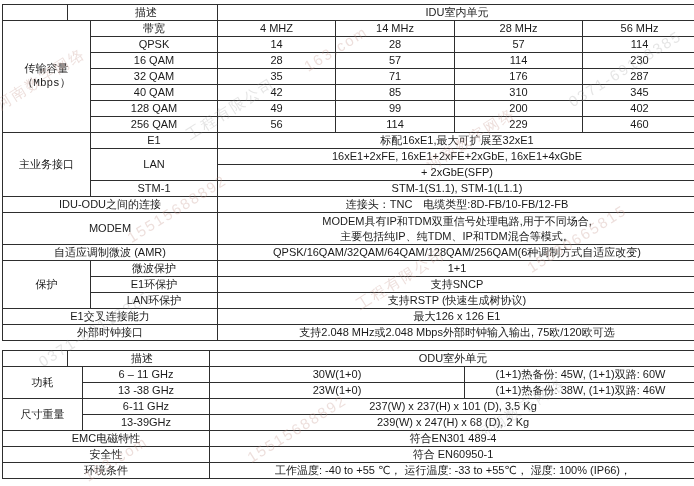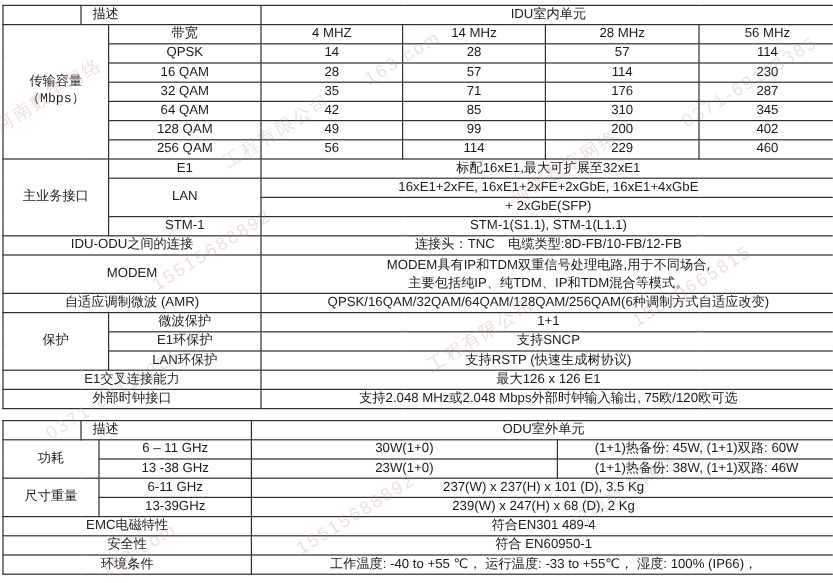--- a/index.html
+++ b/index.html
@@ -16,21 +16,21 @@
   #idu-table{top:4px;}
   #odu-table{top:350px;}
   .spec-table td{
     border:1px solid #2e2e2e;
     font-size:11px;line-height:1.25;
     text-align:center;vertical-align:middle;
     padding:0 2px;overflow:hidden;white-space:nowrap;
   }
   .spec-table tr{height:16px;}
   tr.tall{height:32px;}
-  td.al{text-align:left;padding-left:9px;}
+  td.al{text-align:center;padding-left:9px;}
   td.wrap{white-space:normal;font-family:Liberation Mono, monospace;}
   .two-line div{line-height:1.35;}
   
   #watermark-layer{
     position:absolute;left:0;top:0;width:694px;height:486px;
     pointer-events:none;z-index:5;overflow:hidden;
   }
   #watermark-layer span{
     position:absolute;
     transform:rotate(-32deg);
@@ -84,21 +84,21 @@
     <td>230</td>
   </tr>
   <tr>
     <td>32 QAM</td>
     <td>35</td>
     <td>71</td>
     <td>176</td>
     <td>287</td>
   </tr>
   <tr>
-    <td>64 QAM</td>
+    <td>40 QAM</td>
     <td>42</td>
     <td>85</td>
     <td>310</td>
     <td>345</td>
   </tr>
   <tr>
     <td>128 QAM</td>
     <td>49</td>
     <td>99</td>
     <td>200</td>

